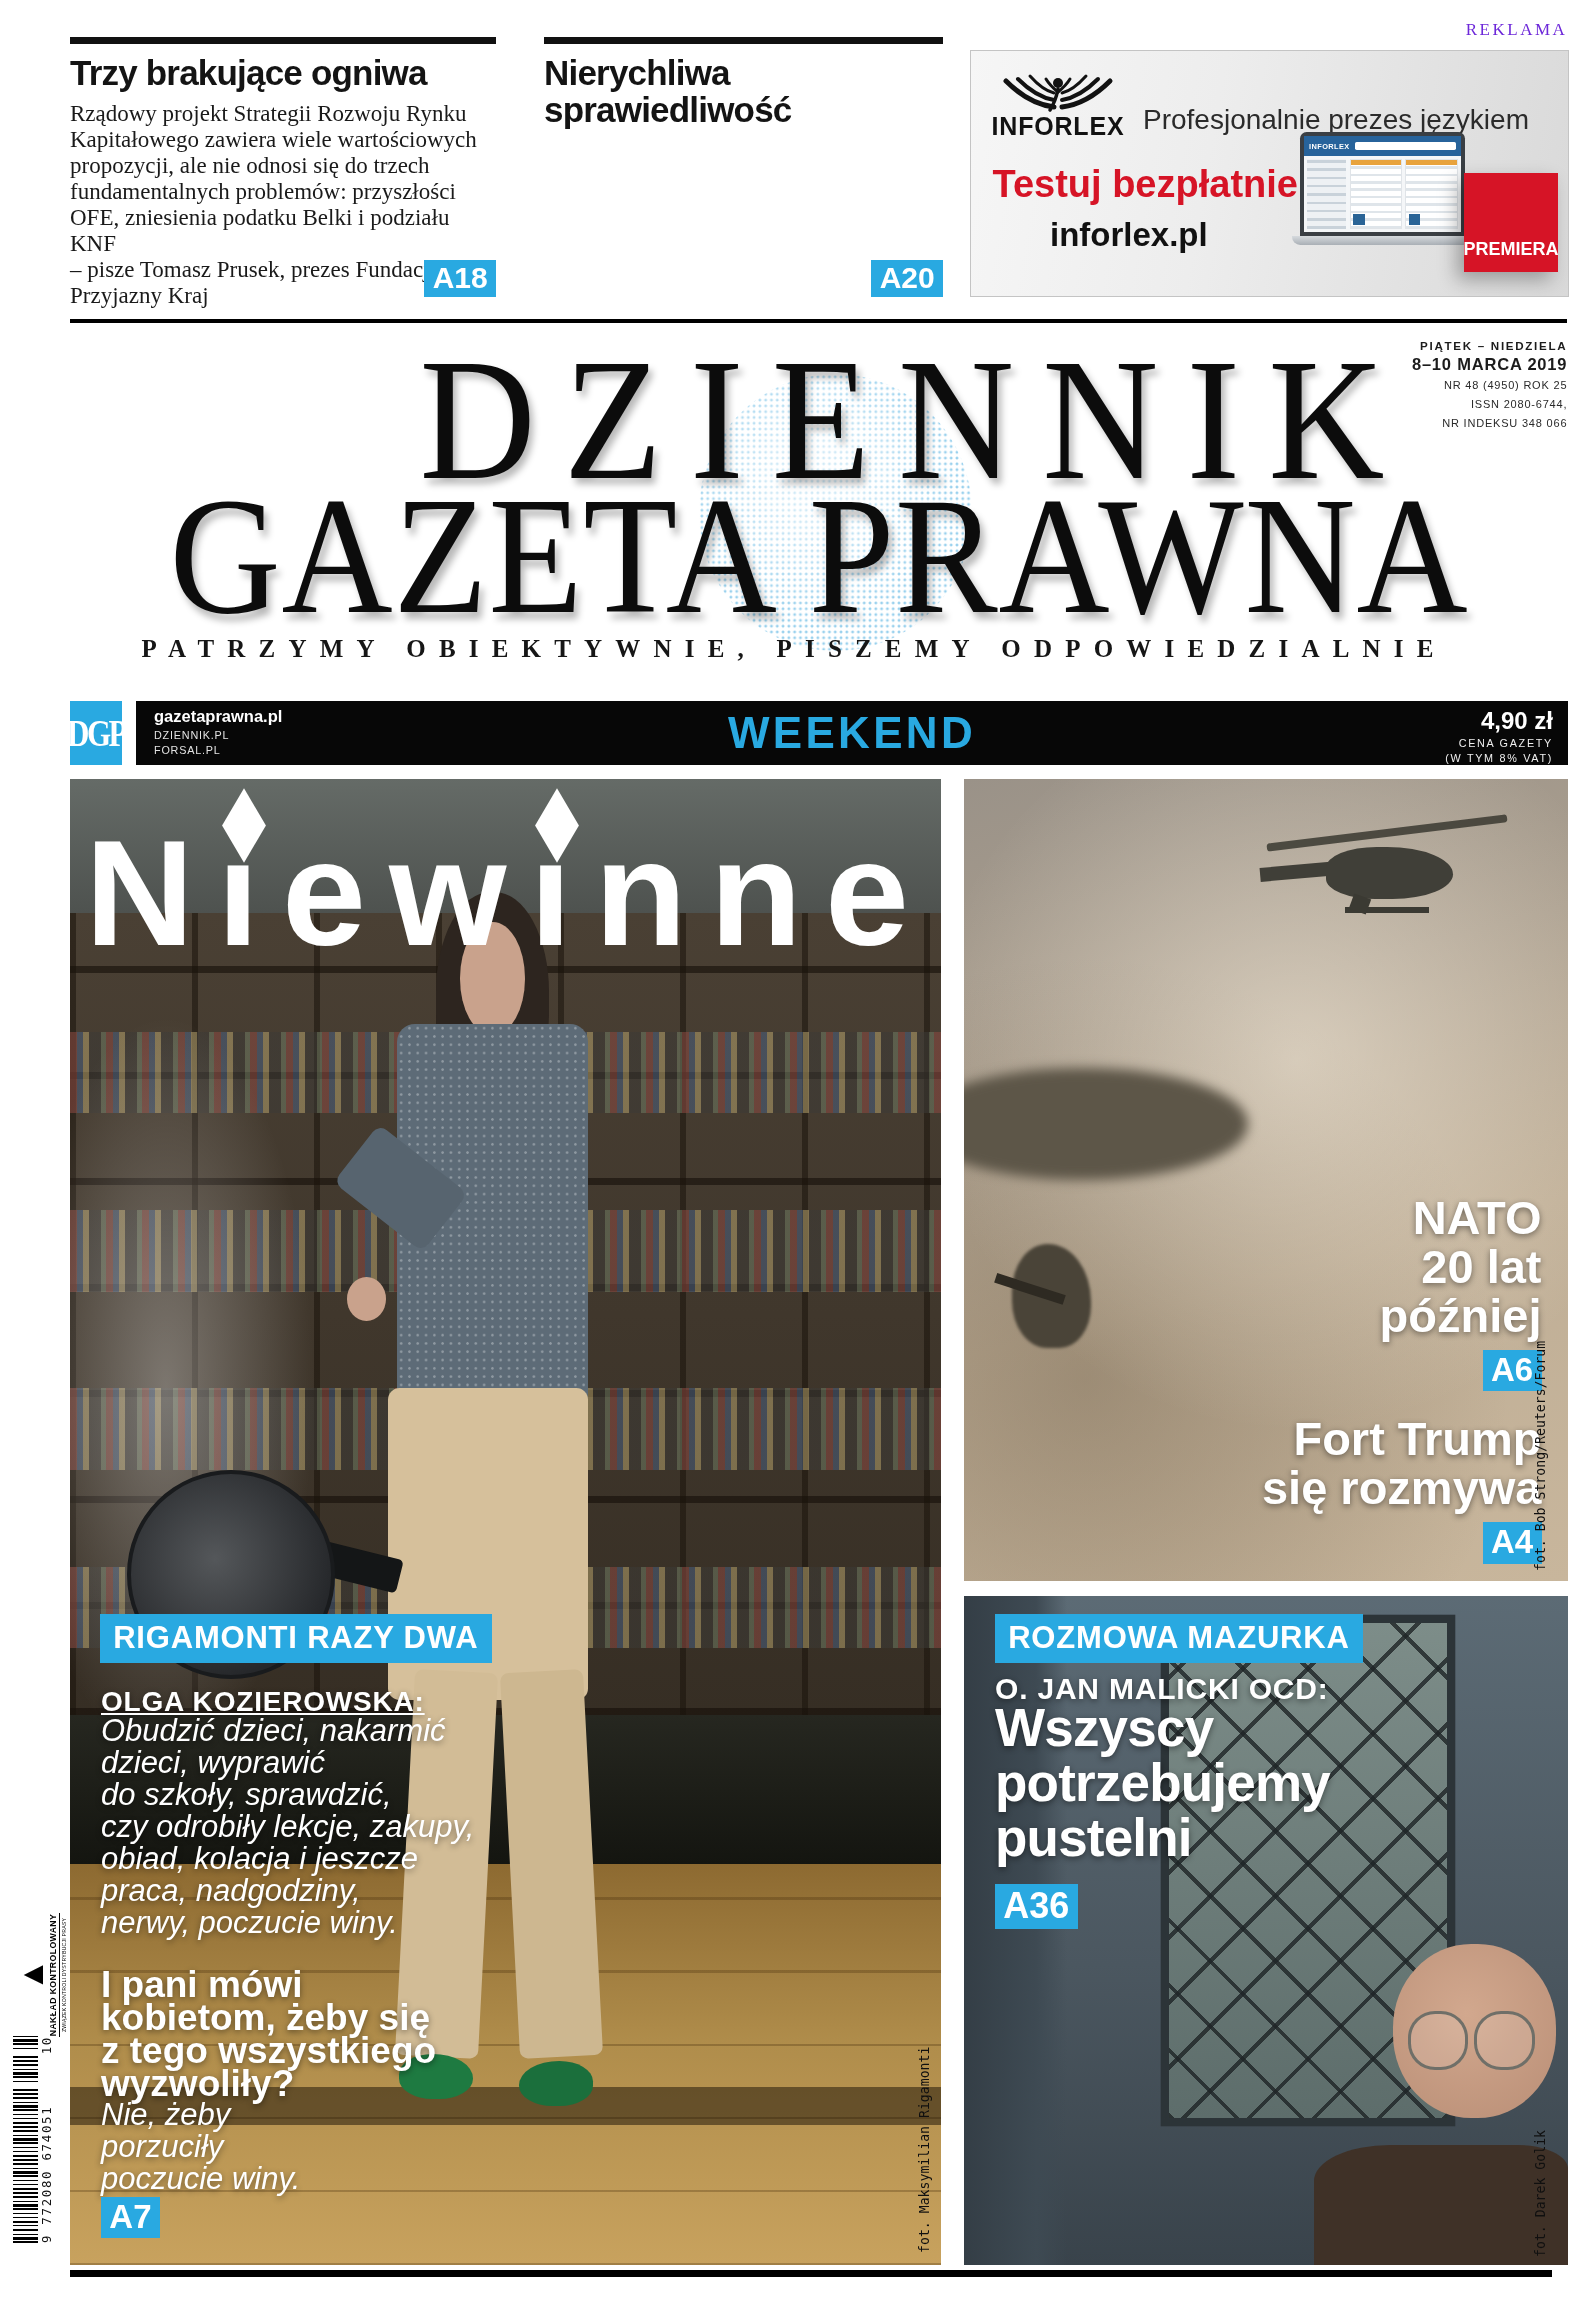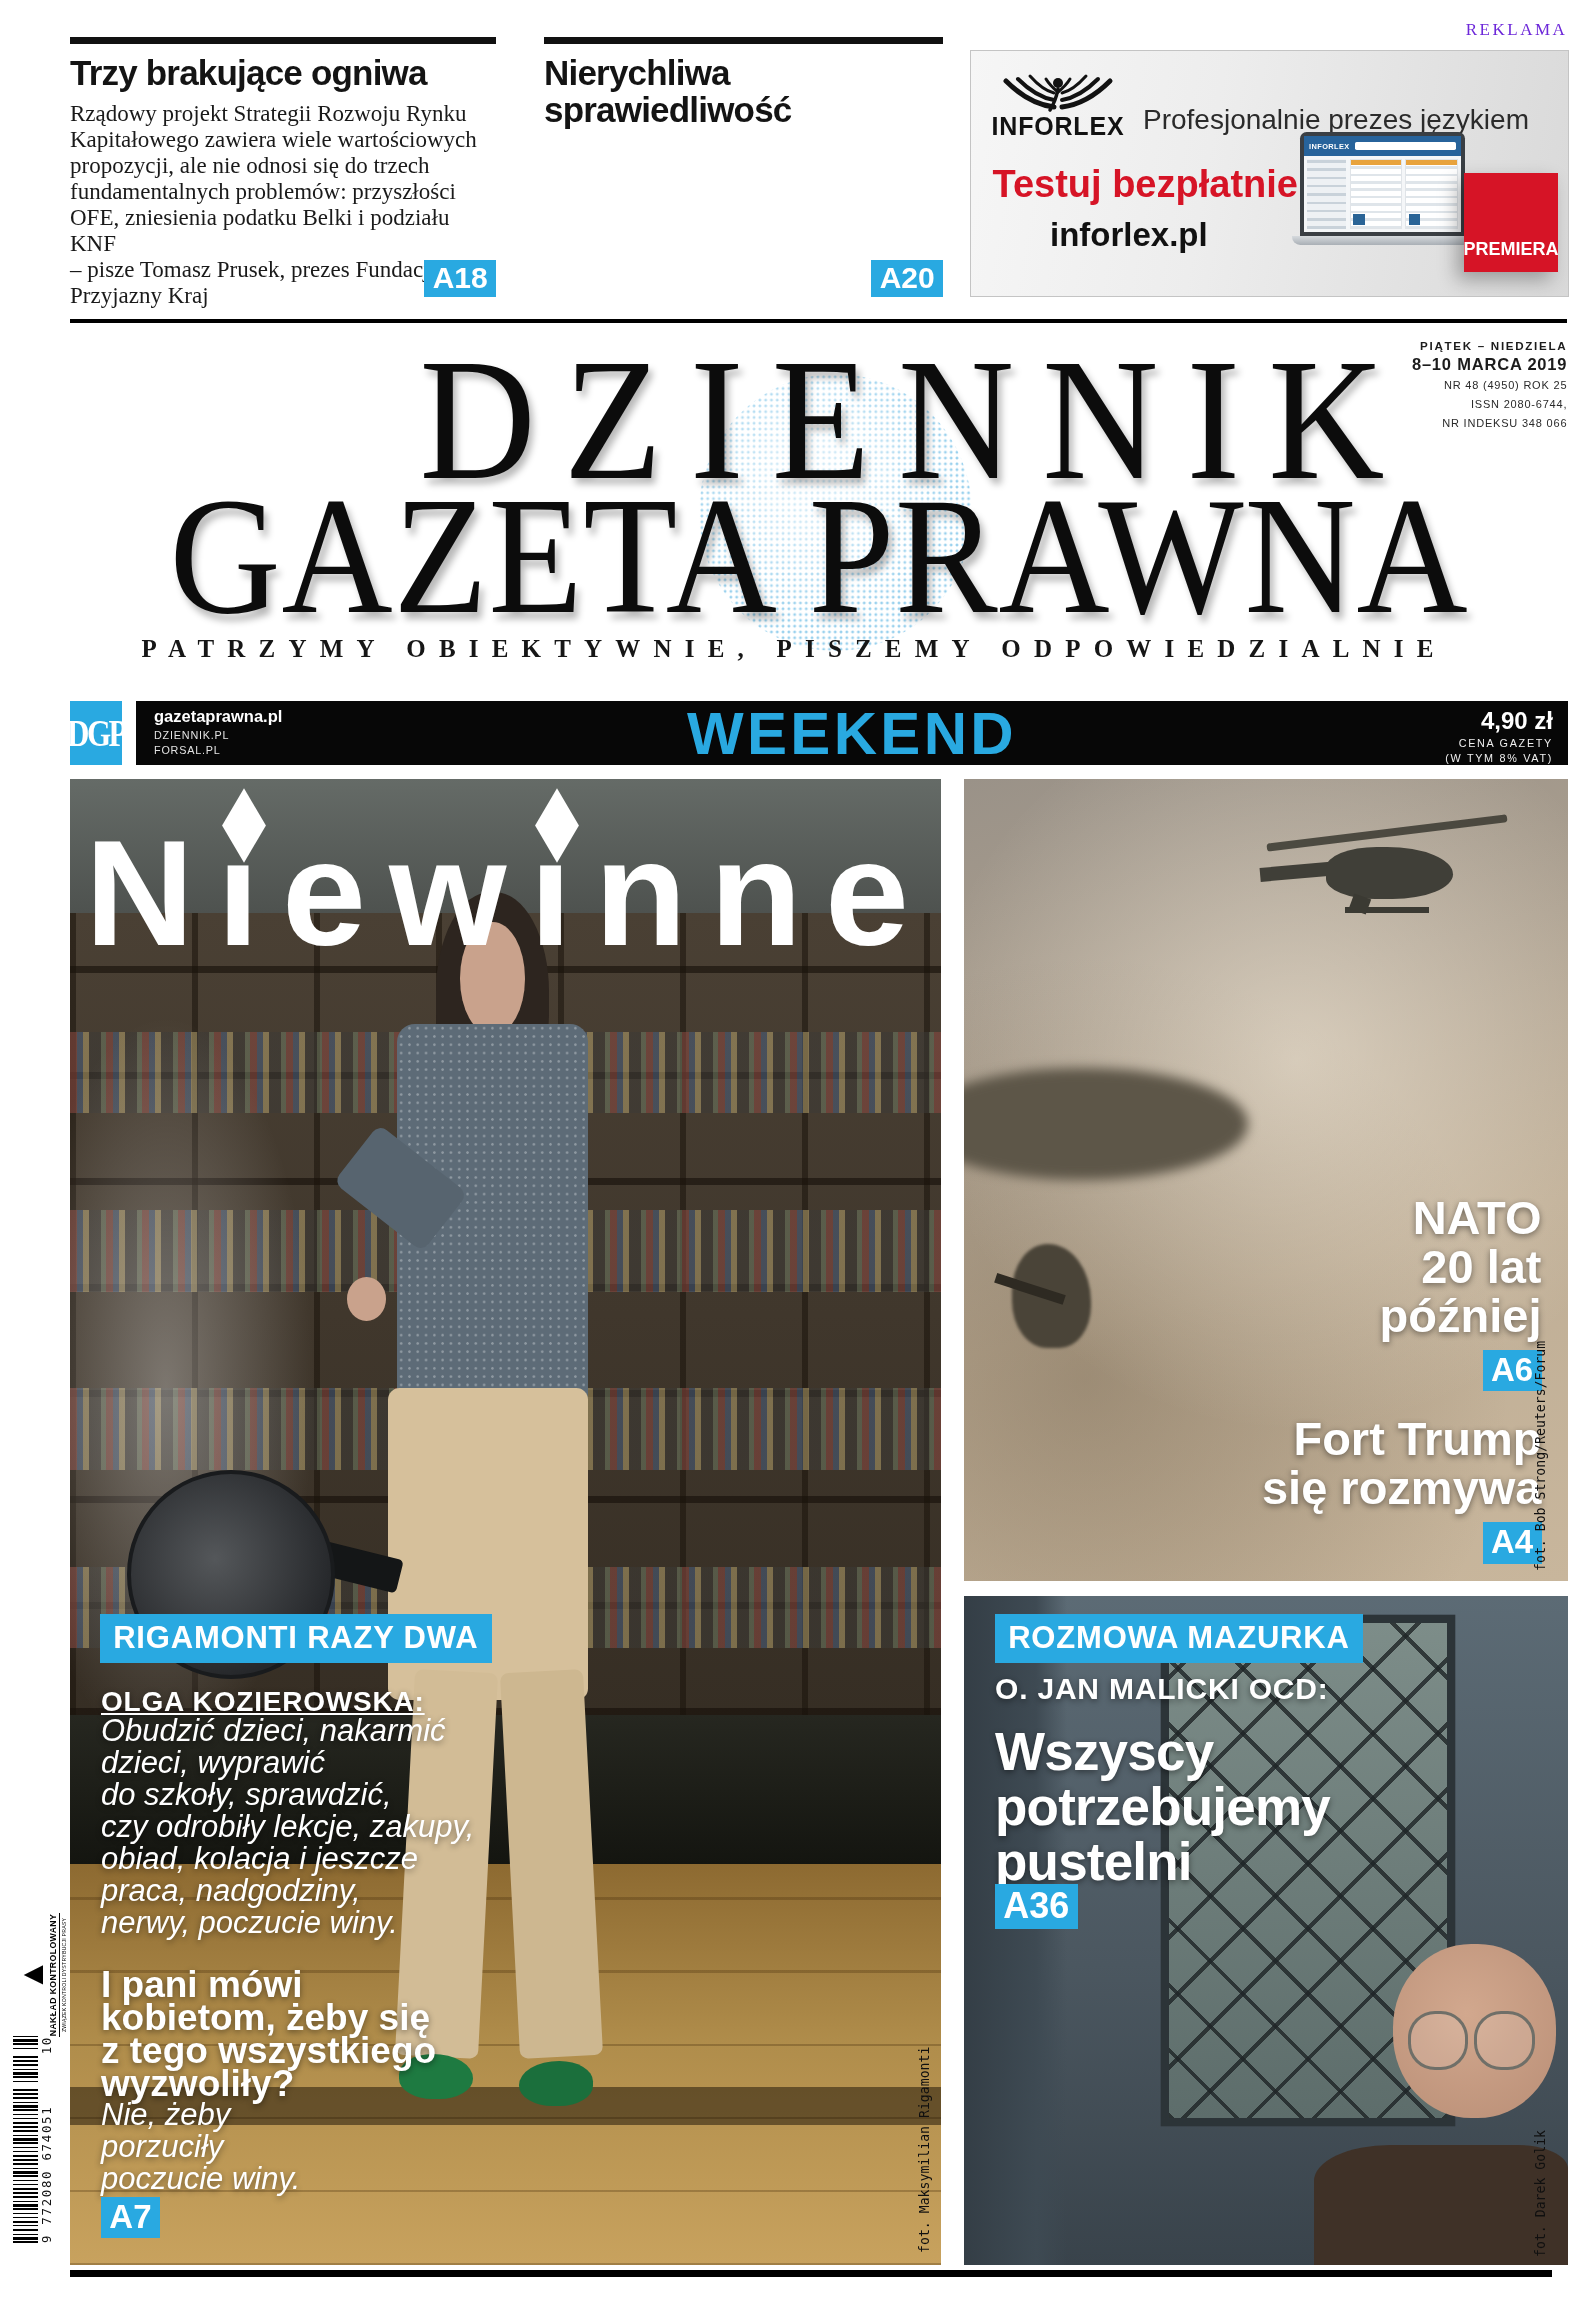--- a/index.html
+++ b/index.html
@@ -59,21 +59,21 @@
   
   .dgp-box{position:absolute;left:70px;top:701px;width:52px;height:64px;background:#29a9e1;color:#fff;
            display:flex;align-items:center;justify-content:center;font-family:"Liberation Serif",serif;
            font-size:31px;font-weight:bold;letter-spacing:-2.5px;transform-origin:center;}
   .dgp-box span{transform:scaleY(1.25);}
   .infobar{position:absolute;left:136px;top:701px;width:1432px;height:64px;background:#070707;color:#fff;}
   .sites{position:absolute;left:18px;top:5.8px;}
   .site-main{font-weight:bold;font-size:16.5px;}
   .site-alt{font-size:10.8px;letter-spacing:0.8px;color:#e3e3e3;margin-top:3.3px;}
   .edition{position:absolute;left:0;right:0;top:0;height:64px;display:flex;align-items:center;justify-content:center;
-           color:#29a9e1;font-weight:bold;font-size:60px;letter-spacing:3.3px;}
+           color:#29a9e1;font-weight:bold;font-size:44px;letter-spacing:3.3px;}
   .pricebox{position:absolute;right:15px;top:5.8px;text-align:right;}
   .price{font-weight:bold;font-size:24px;}
   .price-sub{font-size:10.8px;letter-spacing:1.7px;margin-top:2.5px;color:#efefef;}
   
   .photo{position:absolute;overflow:hidden;}
   .photo-main{left:70px;top:779px;width:871px;height:1486px;background:#474b48;}
   .photo-nato{left:964px;top:779px;width:604px;height:802px;background:linear-gradient(165deg,#9a9288 0%,#ab9f8f 30%,#bfae96 60%,#c8b69c 100%);}
   .photo-monk{left:964px;top:1596px;width:604px;height:669px;background:linear-gradient(#5c6b75 0%,#4b5760 55%,#39434b 100%);}
   
   .pm-ceiling{position:absolute;left:0;top:0;width:100%;height:9%;background:linear-gradient(#656b67,#4e524f);}
@@ -330,21 +330,21 @@
     <div class="mk-window"></div>
     <div class="mk-band"></div>
     <div class="mk-head"></div>
     <div class="mk-glasses"></div>
     <div class="mk-glasses2"></div>
     <div class="mk-robe"></div>
     <div class="abs" style="left:31px;top:18px;">
       <span class="kicker">ROZMOWA MAZURKA</span>
     </div>
     <div class="abs int-speaker overlay-shadow" style="left:31px;top:76px;">O. JAN MALICKI OCD:</div>
-    <div class="abs int-headline ml overlay-shadow" style="left:31px;top:128px;">Wszyscy
+    <div class="abs int-headline ml overlay-shadow" style="left:31px;top:104px;">Wszyscy
 potrzebujemy
 pustelni</div>
     <div class="abs" style="left:31px;top:288px;">
       <span class="badge" style="font-size:36px;">A36</span>
     </div>
     <div class="credit" style="left:584px;bottom:8.3px;">fot. Darek Golik</div>
   </div>
 
   <div class="rule-bottom"></div>
 

